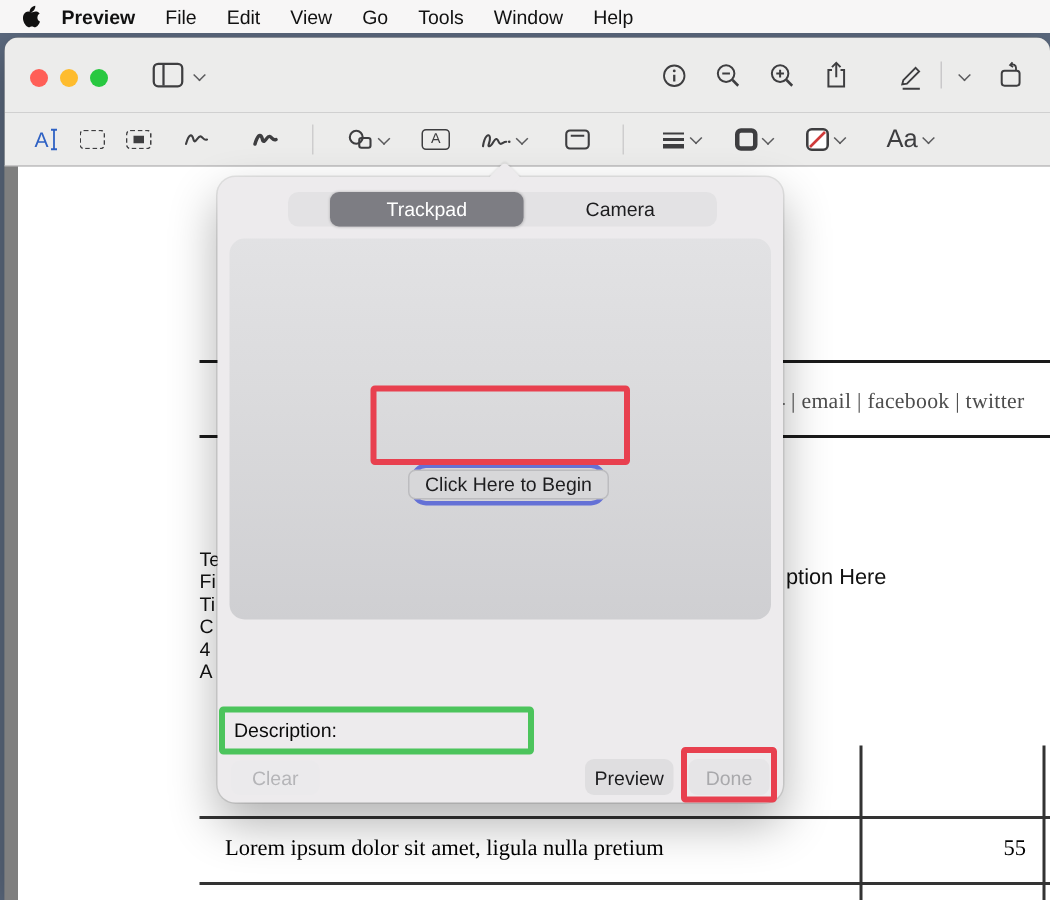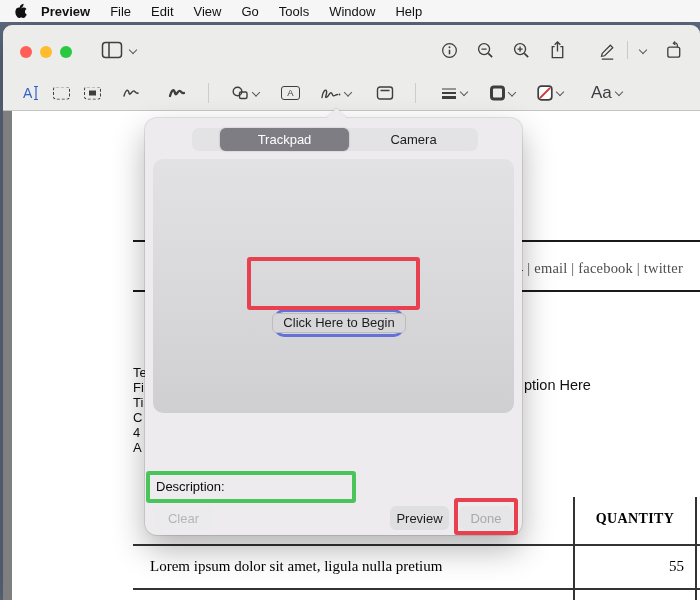--- a/index.html
+++ b/index.html
@@ -302,21 +302,20 @@
   <div class="frag" style="top:364px">Fi</div>
   <div class="frag" style="top:379px">Ti</div>
   <div class="frag" style="top:394px">C</div>
   <div class="frag" style="top:409px">4</div>
   <div class="frag" style="top:424px">A</div>
 
   <div class="caption-frag">ption Here</div>
 
   <div class="doc-line" style="left:573px; top:497px; width:1.5px; height:103px; background:#333"></div>
   <div class="doc-line" style="left:695px; top:497px; width:1.5px; height:103px; background:#333"></div>
-  <div class="qty-header">QUANTITY</div>
   <div class="doc-line" style="left:133px; top:544px; width:567px; height:1.5px; background:#333"></div>
   <div class="lorem">Lorem ipsum dolor sit amet, ligula nulla pretium</div>
   <div class="qty-val">55</div>
   <div class="doc-line" style="left:133px; top:588px; width:567px; height:1.5px; background:#333"></div>
 </div>
 
 <div class="popover">
   <div class="pop-arrow"></div>
 
   <div class="seg-ctl">

